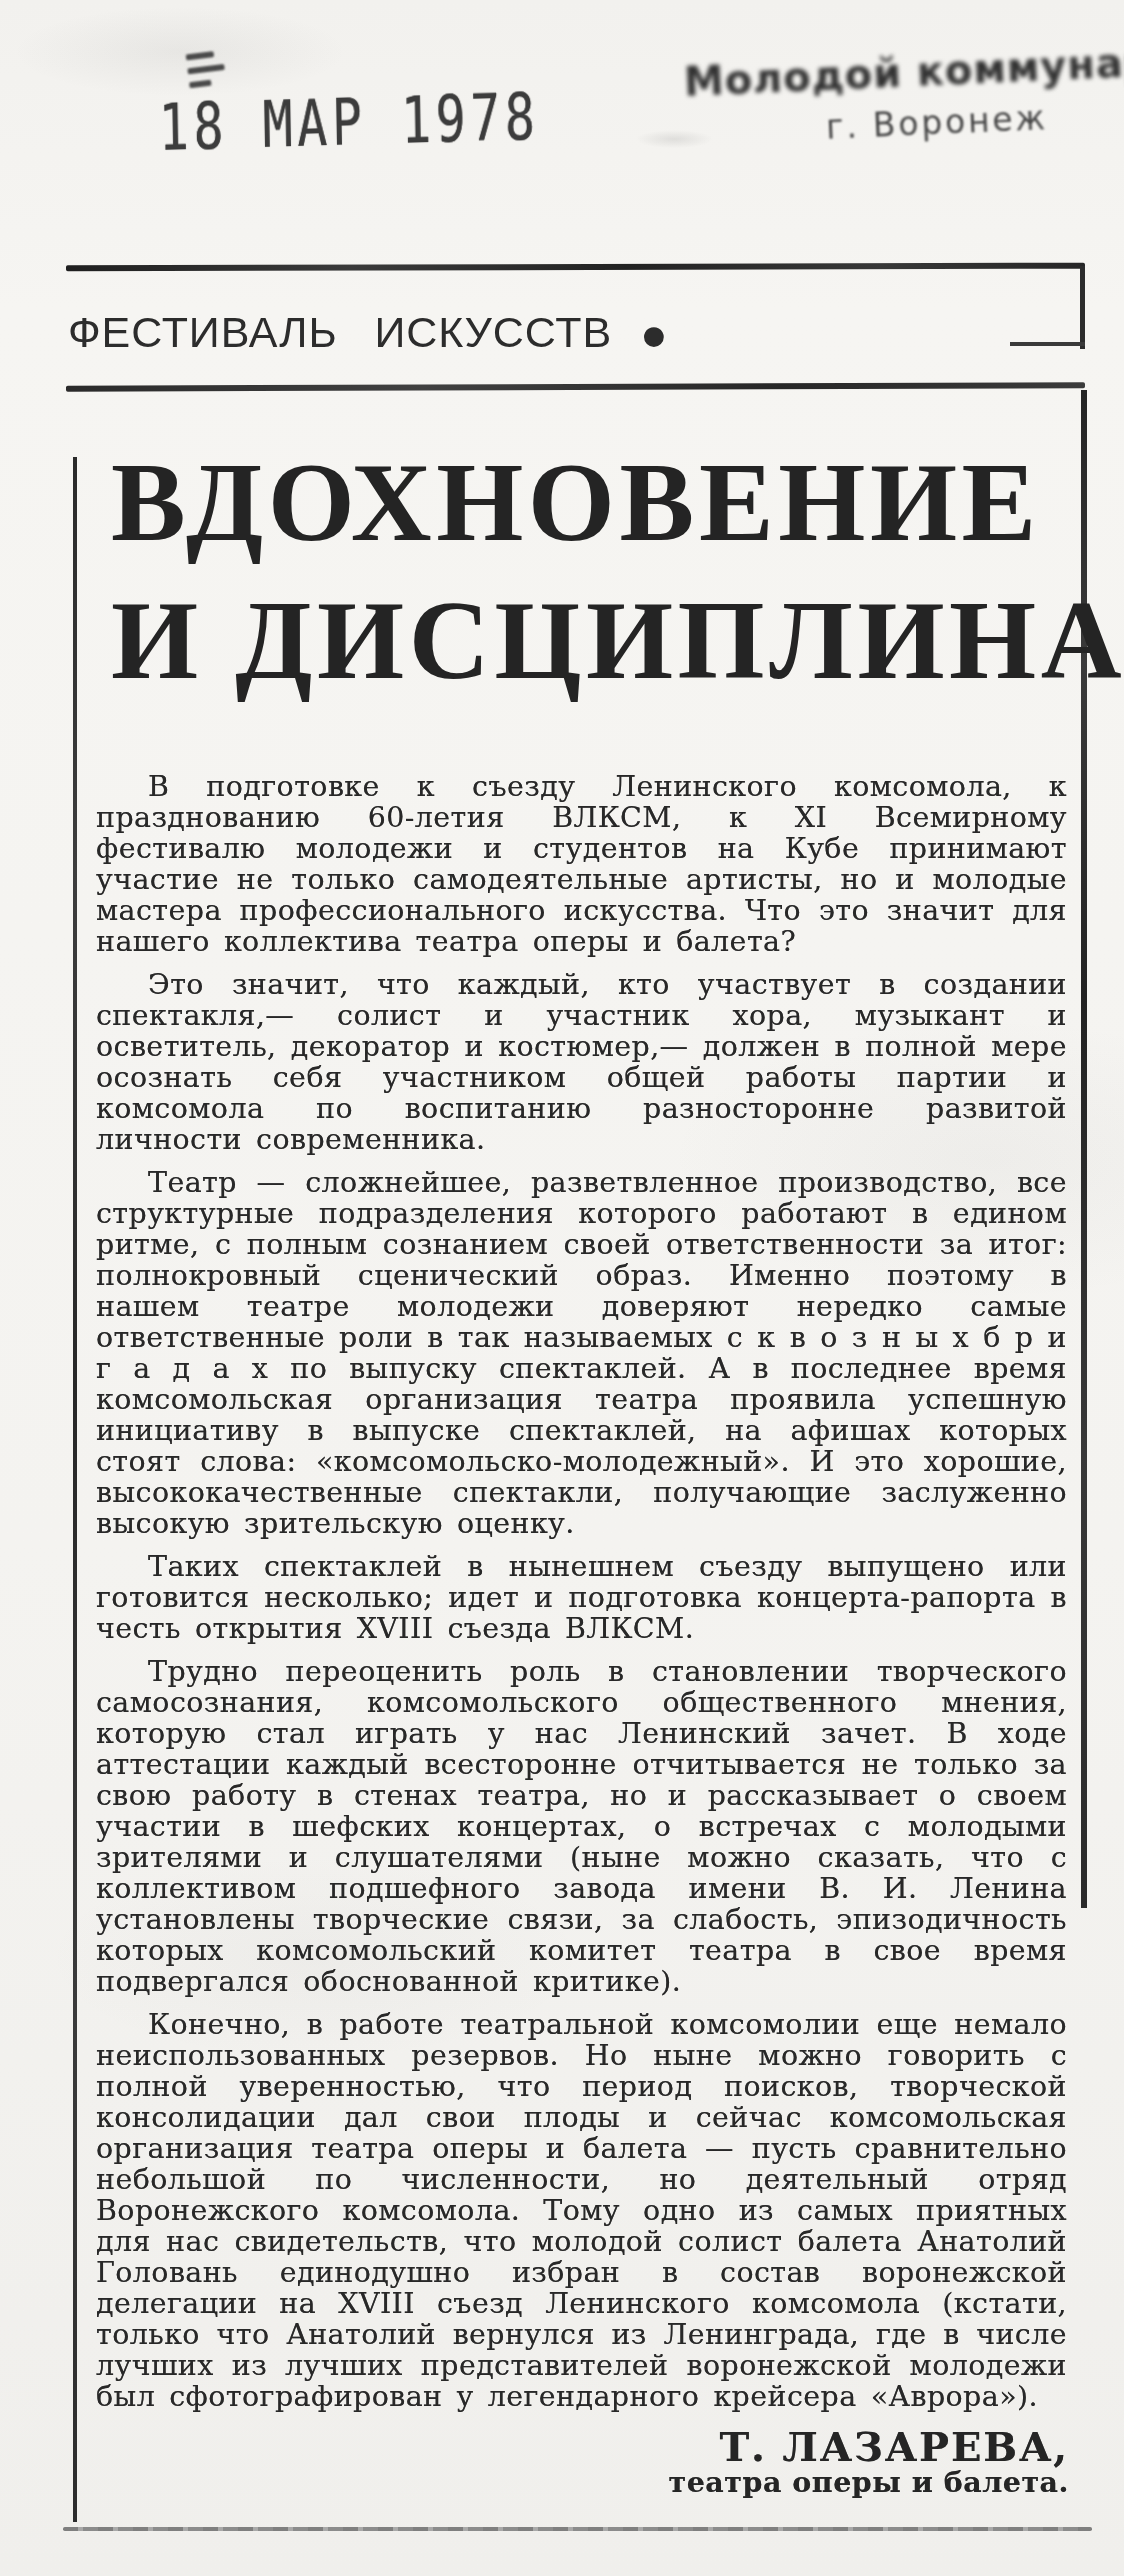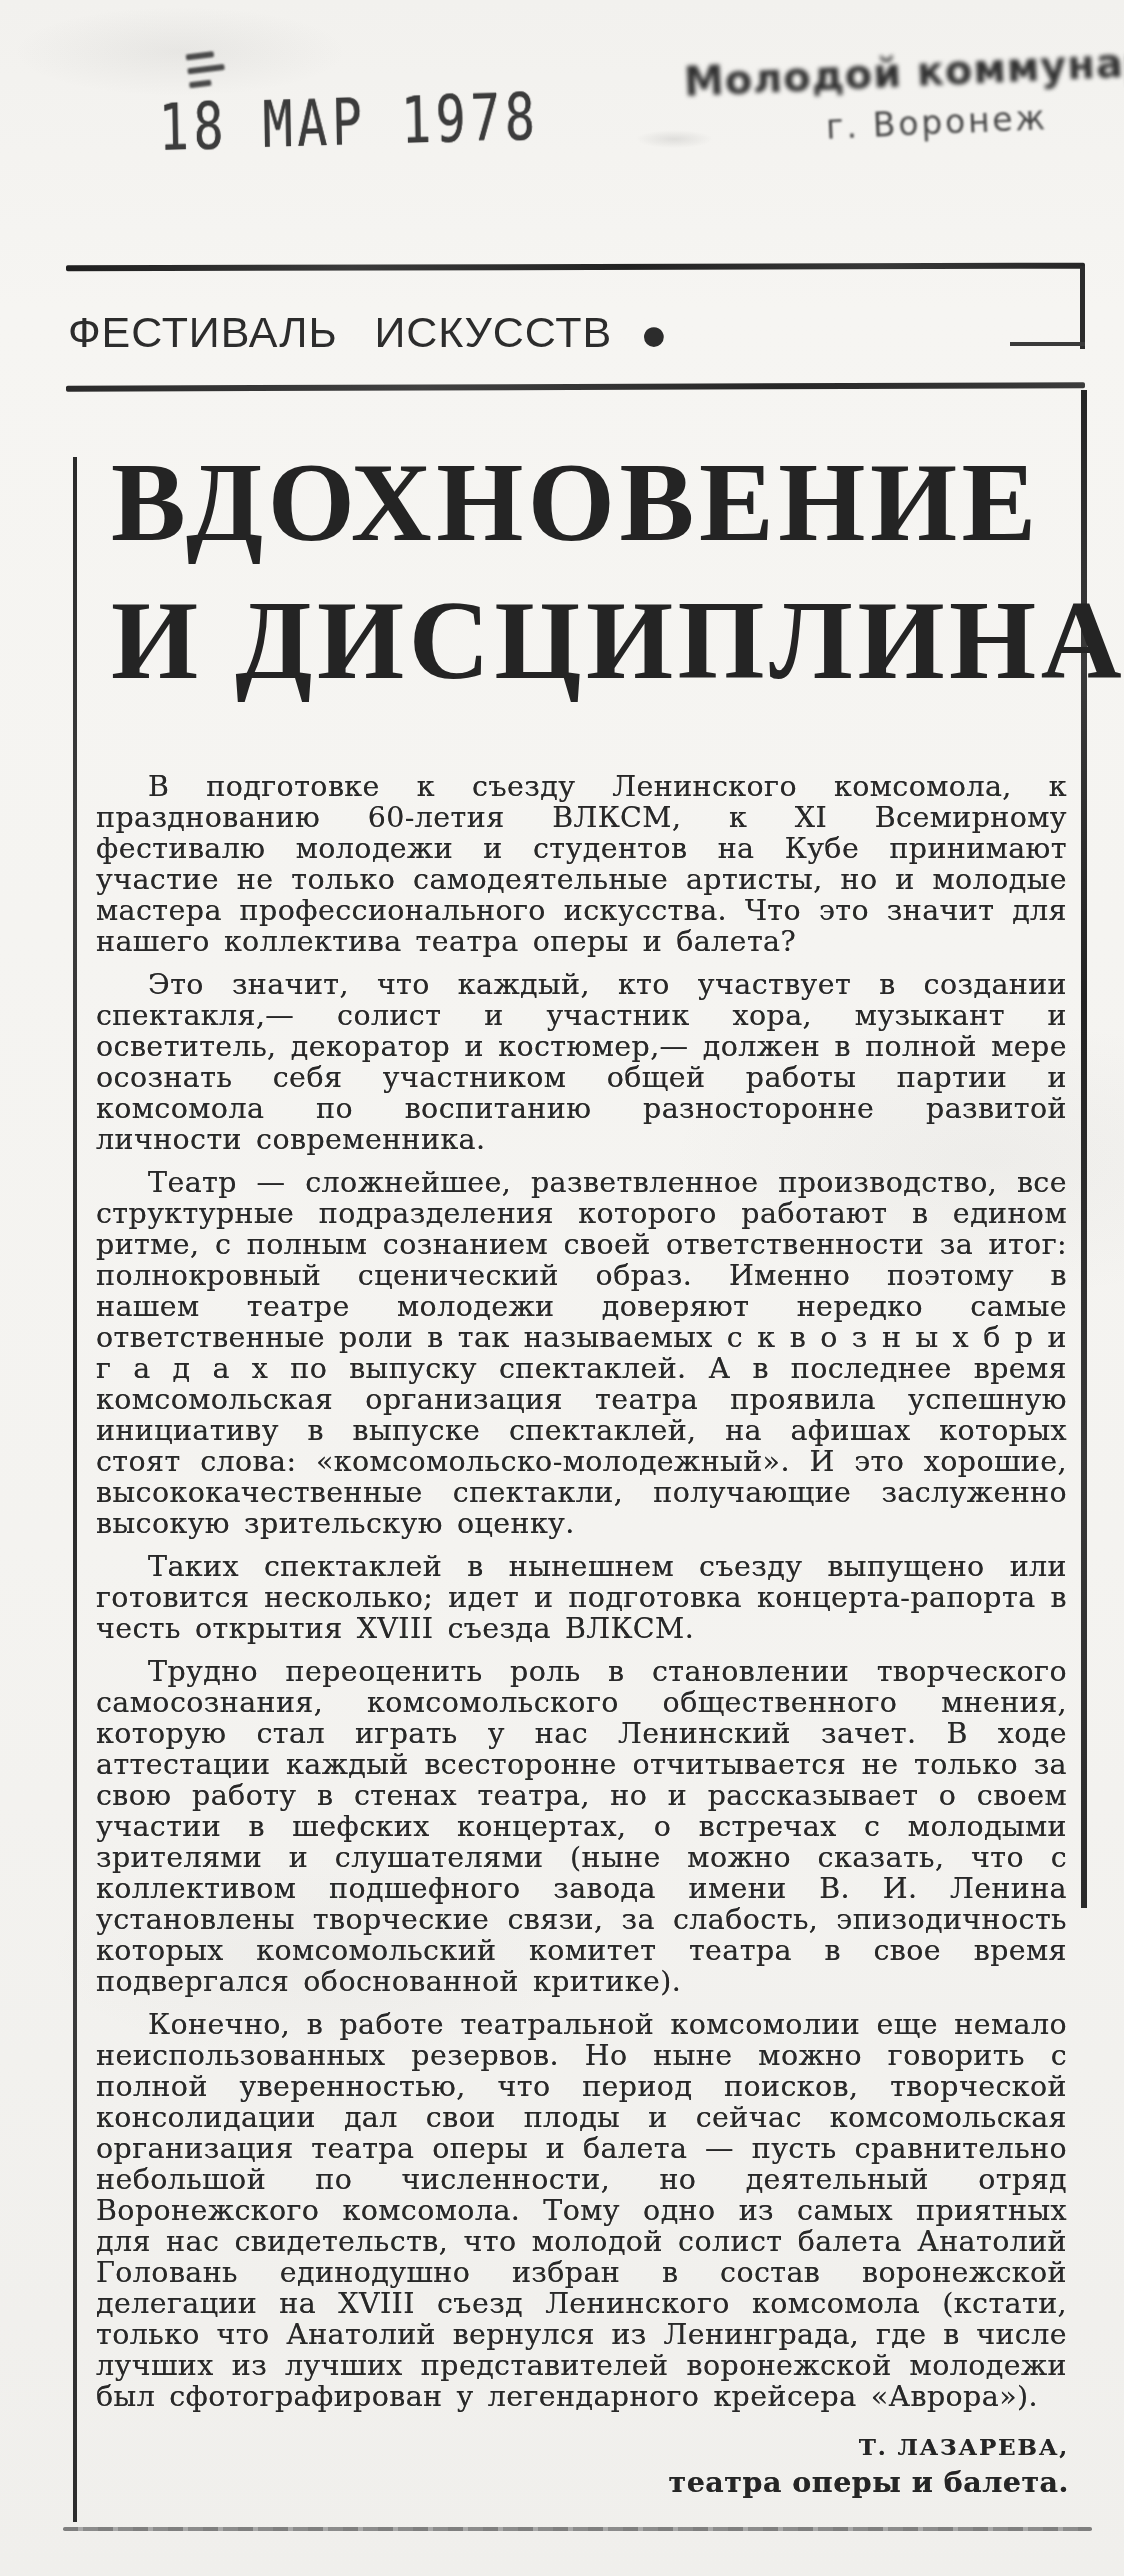--- a/index.html
+++ b/index.html
@@ -76,21 +76,21 @@
   .body-text {
     position:absolute; left:92px; top:771px; width:979px; height:1662px; overflow:hidden;
     font-size:28.5px; line-height:31px; letter-spacing:0.4px; word-spacing:4.6px;
     text-align:justify; color:#282828; text-shadow:0 0 0.6px rgba(40,40,40,.65);
   }
   .body-text p { margin:0 4px 12px; text-indent:52px; }
 
   
   .signature { position:absolute; left:460px; top:2427px; width:609px; text-align:right;
     font-weight:700; color:#252525; text-shadow:0 0 0.6px rgba(40,40,40,.6); }
-  .sig-name { font-size:23px; line-height:40px; letter-spacing:1.8px; }
+  .sig-name { font-size:40px; line-height:40px; letter-spacing:1.8px; }
   .sig-role { font-size:28.5px; line-height:31px; letter-spacing:0.5px; }
 </style>
 </head>
 <body>
 
 <div class="page">
 
   <div class="date-stamp">18 МАР 1978</div>
   <div class="ink-smudge">
       <span></span>

